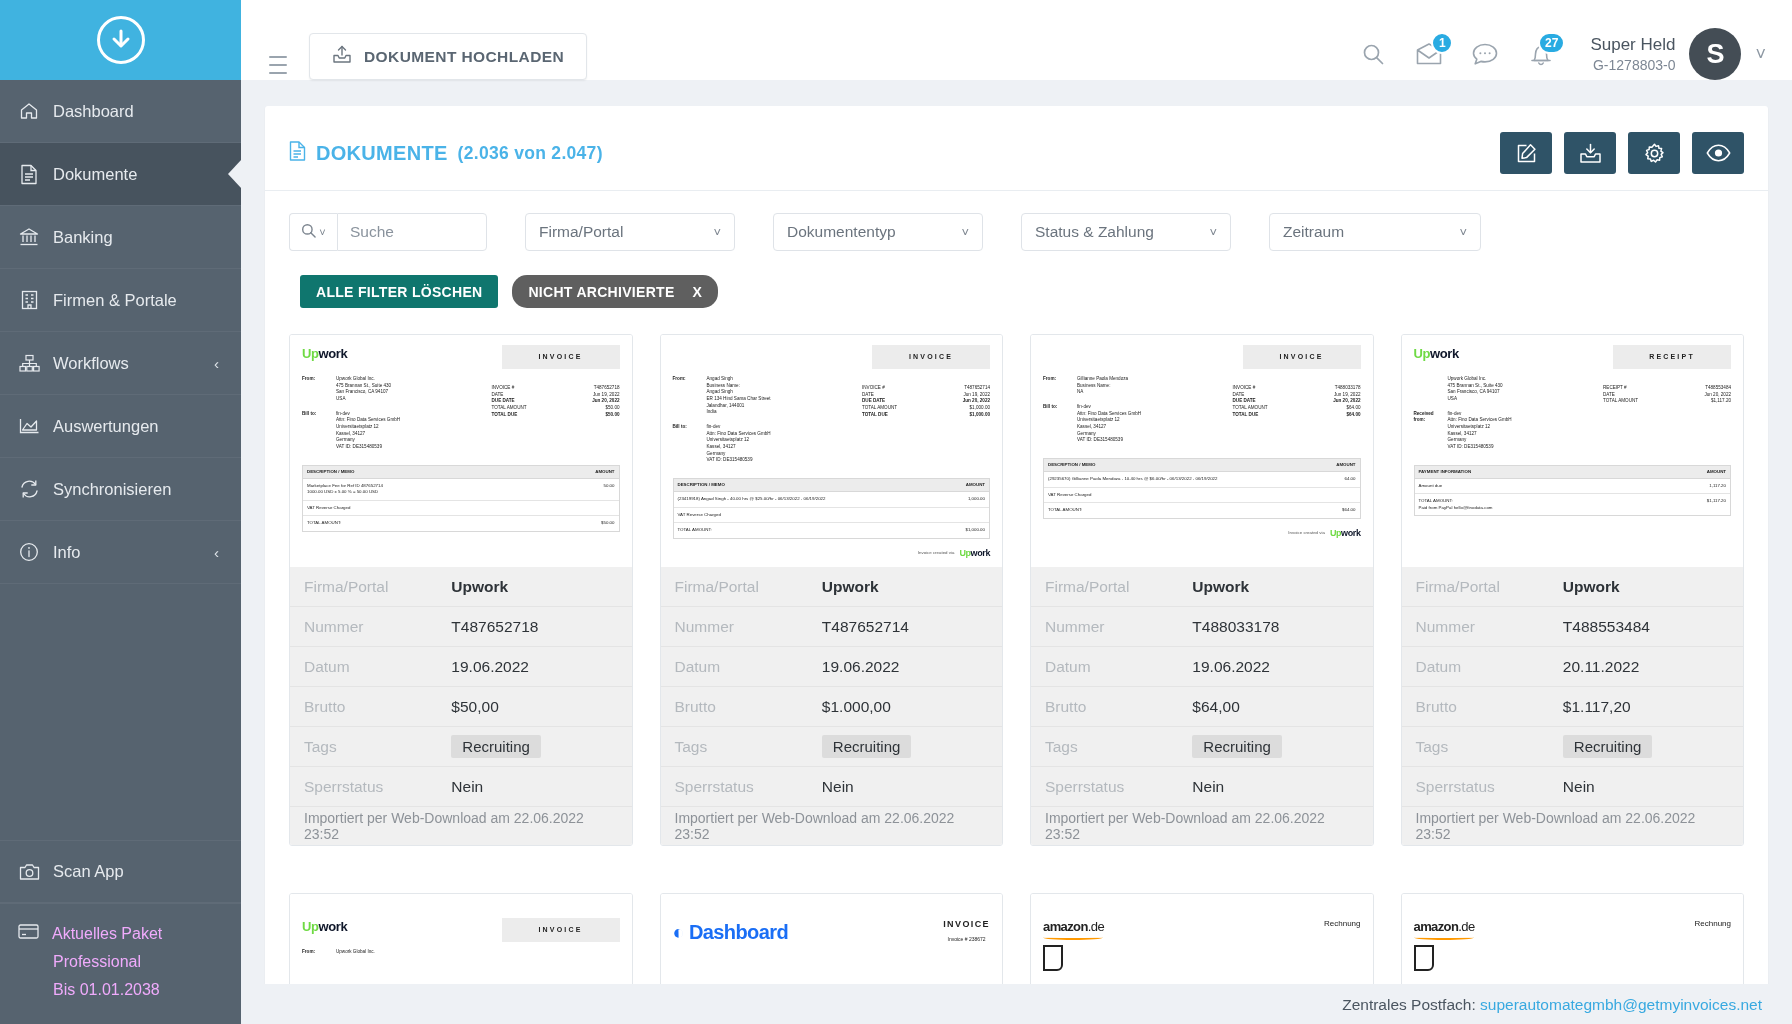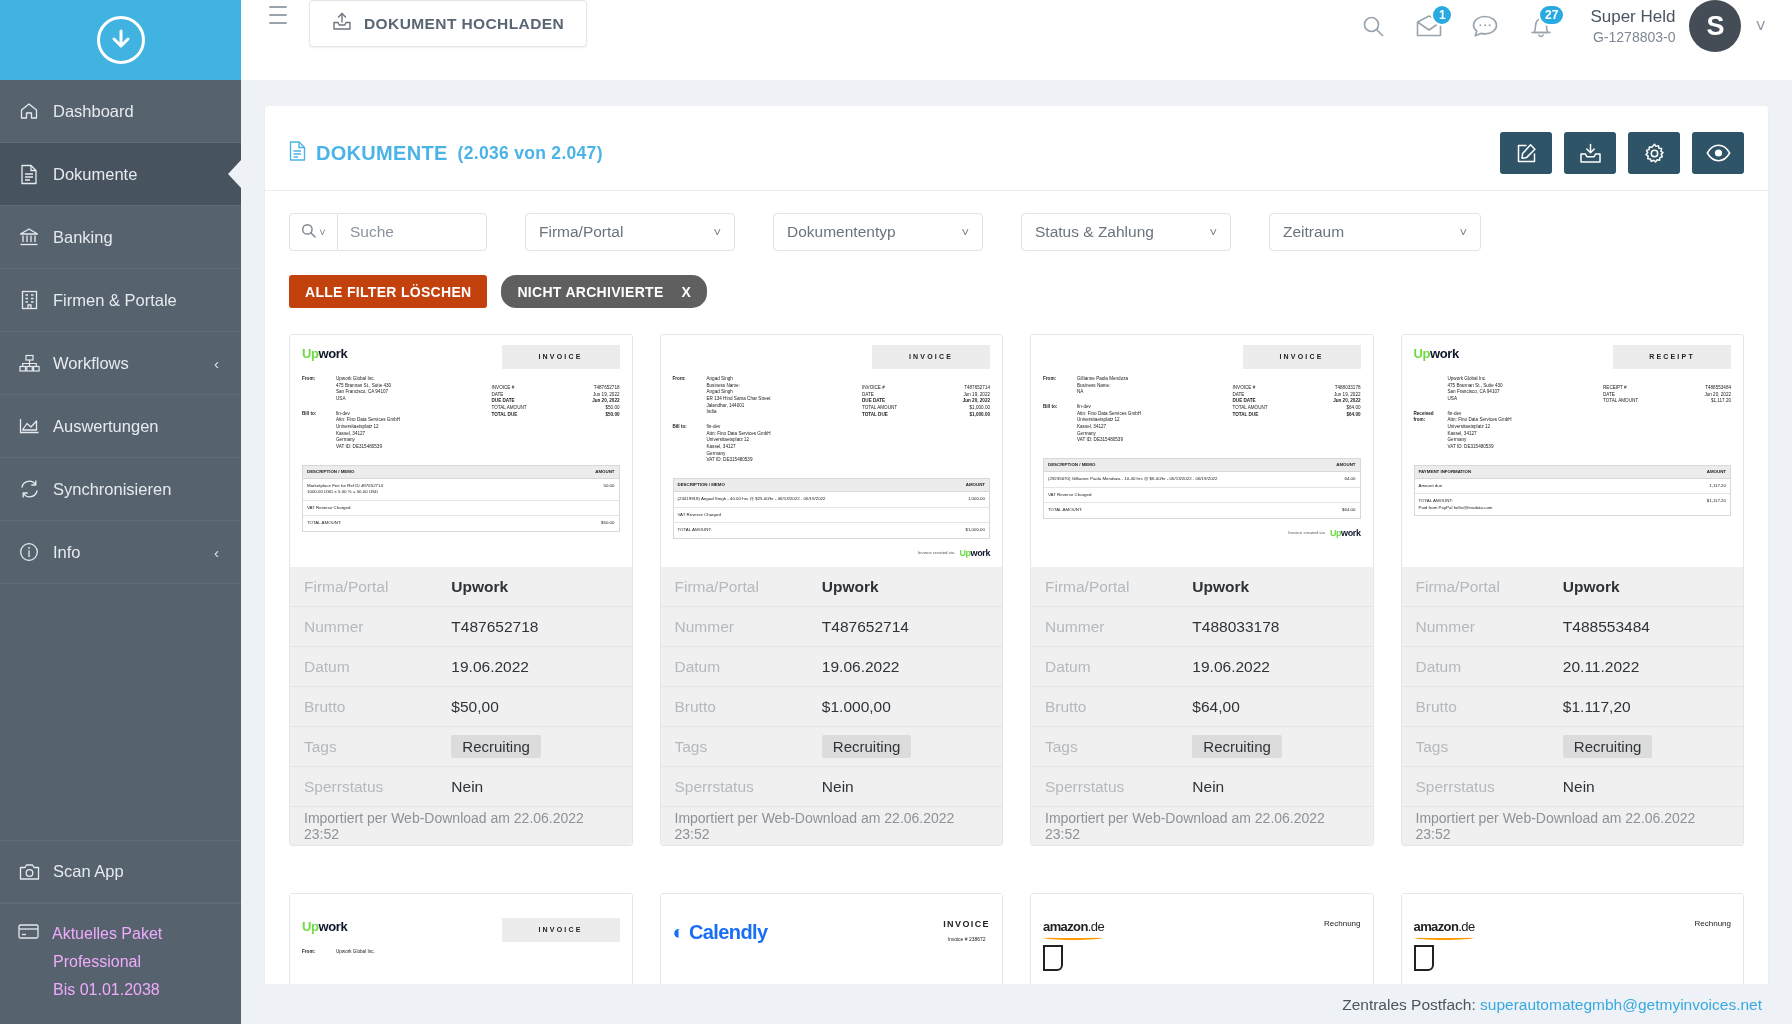--- a/index.html
+++ b/index.html
@@ -51,21 +51,21 @@
     padding: 16px 0 20px 18px; border-top: 1px solid #5f6b77;
     color: #f0abfc; font-size: 16px; line-height: 28px;
   }
   .pkg-row1 { display: flex; align-items: center; gap: 13px; }
   .pkg-sub { padding-left: 35px; }
 
   
   .main { flex: 1; height: 1024px; display: flex; flex-direction: column; background: #eef1f5; }
 
   .topbar {
-    height: 80px; background: #fff; display: flex; align-items: flex-start;
+    height: 80px; background: #fff; display: flex; align-items: flex-end;
     padding: 0 26px 0 24px; gap: 18px; flex: 0 0 80px;
   }
   .hamburger { width: 26px; display: flex; flex-direction: column; gap: 6px; cursor: pointer; padding: 6px 4px; }
   .hamburger i { display: block; height: 2px; background: #9aa4ae; border-radius: 1px; }
   .upload-btn {
     height: 47px; background: #fff; border: 1px solid #e2e6ea; border-radius: 4px;
     display: flex; align-items: center; gap: 12px; padding: 0 22px;
     font-size: 15.5px; font-weight: bold; letter-spacing: .4px; color: #5a6672;
     box-shadow: 0 1px 2px rgba(0,0,0,.06); cursor: pointer;
   }
@@ -132,21 +132,21 @@
   .filter-icons { display: flex; align-items: center; gap: 22px; height: 38px; margin-left: 14px; }
   .fi { cursor: pointer; }
   .adv-search { font-size: 15.5px; color: #6b747e; margin-top: 8px; margin-left: 6px; }
   .adv-wrap { display: flex; flex-direction: column; align-items: center; }
 
   .chips { display: flex; gap: 14px; padding: 24px 0 26px 0; }
   .chip {
     height: 33px; border-radius: 3px; color: #fff; font-size: 14px; font-weight: bold;
     letter-spacing: .3px; display: flex; align-items: center; padding: 0 16px; cursor: pointer;
   }
-  .chip.grey { background: #c2410c; }
+  .chip.grey { background: #0f766e; margin-left: 11px; }
   .chip.dark { background: #5f5f5f; gap: 18px; border-radius: 15px; }
 
   
   .grid { display: grid; grid-template-columns: repeat(4, 1fr); gap: 27px; padding-bottom: 20px; }
   .doc-card {
     border: 1px solid #e3e7eb; border-radius: 3px; background: #fff;
     overflow: hidden; cursor: pointer;
   }
   .thumb { height: 232px; background: #fff; padding: 10px 12px; overflow: hidden; position: relative; }
   .meta { background: #f0f0f0; }
@@ -861,21 +861,21 @@
                     <b>From:</b>
                     <div>Upwork Global Inc.</div>
                   </div>
                 </div>
               </div>
             </div>
             <div class="doc-card" style="height:200px">
               <div class="thumb" style="height:200px">
                 <div class="inv" style="padding-top:14px">
                   <div class="inv-top">
-                    <span class="calendly">◐ Calendly</span>
+                    <span class="calendly">◐ Dashboard</span>
                     <div style="text-align:center">
                       <div style="font-size:9px;font-weight:bold;letter-spacing:1.4px">INVOICE</div>
                       <div style="font-size:5px;margin-top:5px">Invoice #  238672</div>
                     </div>
                   </div>
                 </div>
               </div>
             </div>
             <div class="doc-card" style="height:200px">
               <div class="thumb" style="height:200px">

